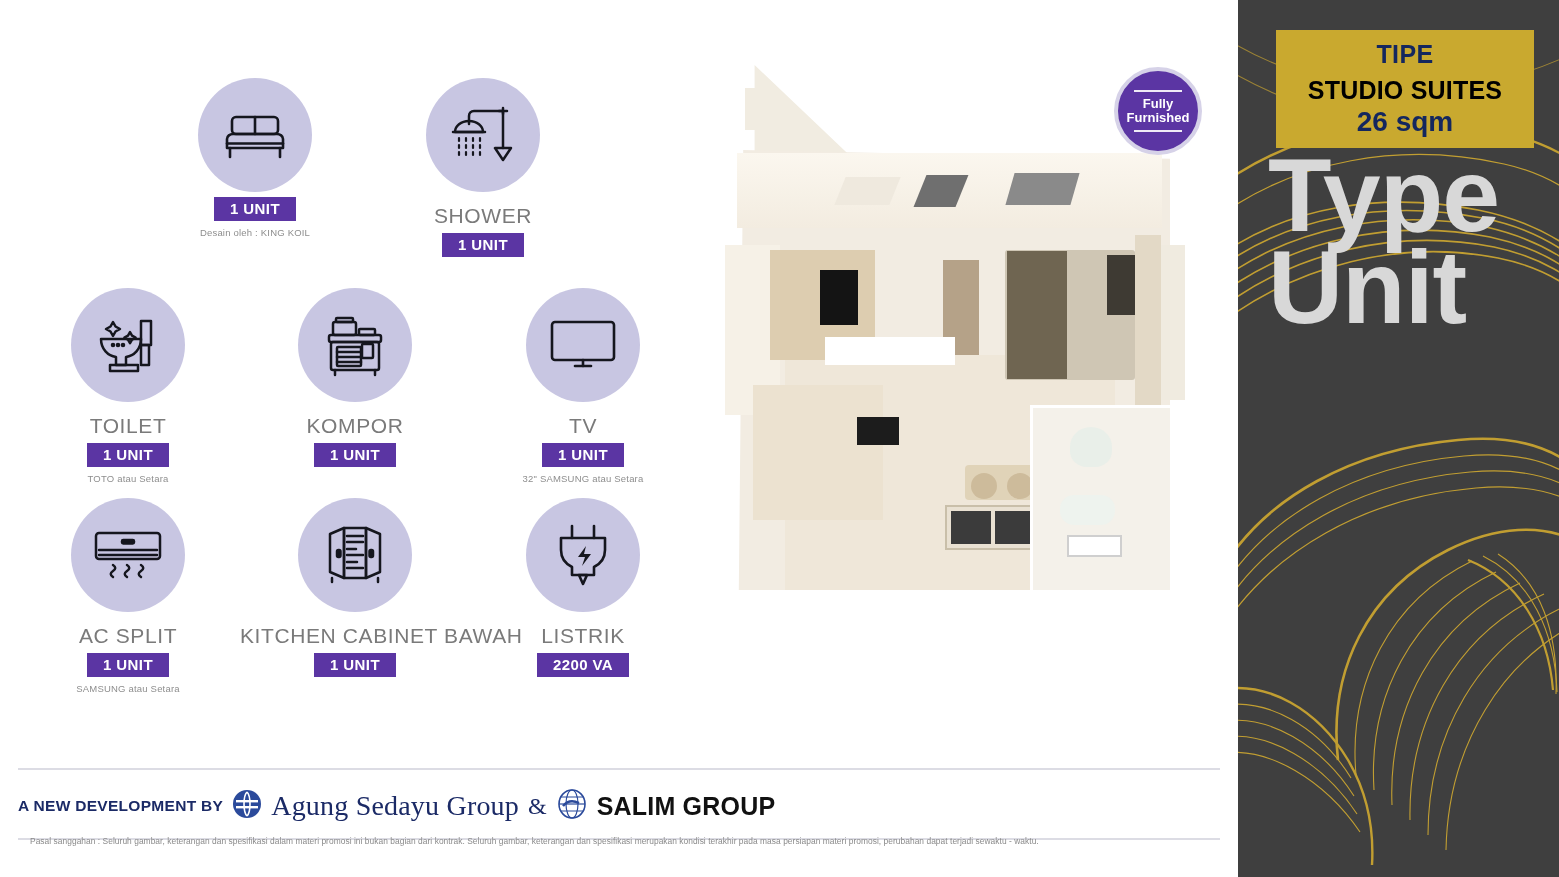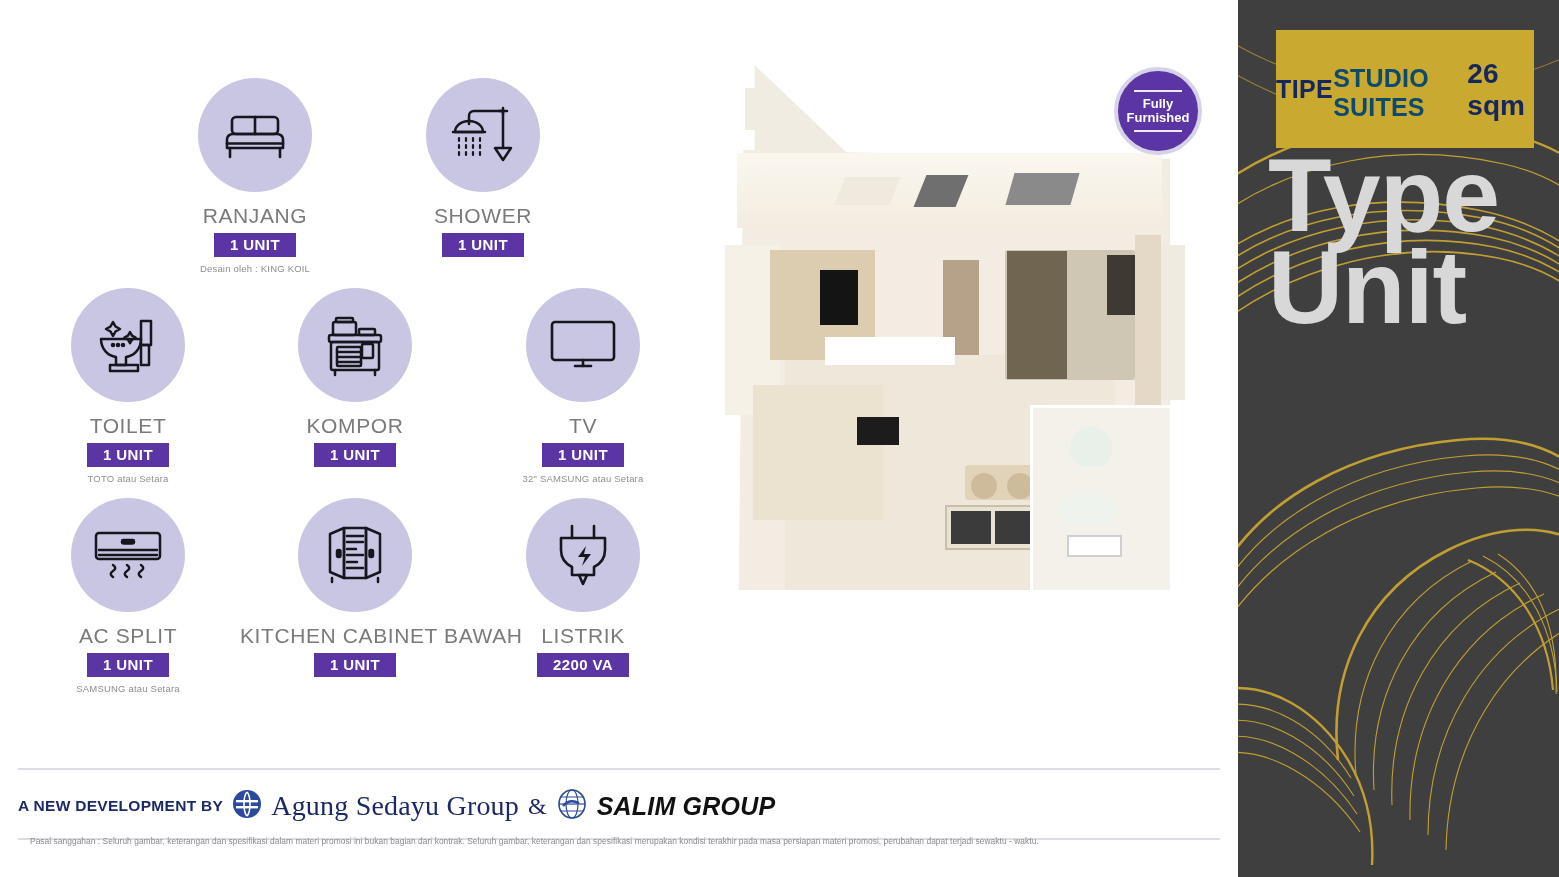--- a/index.html
+++ b/index.html
@@ -181,45 +181,45 @@
   }
   #dev-prefix {
     font-size: 15.5px; font-weight: 700; color:#1b2a66; letter-spacing: .3px;
   }
   #asg-name {
     font-family: "Liberation Serif", serif;
     font-size: 28px; color:#1b2a66; letter-spacing:.2px;
   }
   #amp { font-size: 24px; color:#1b2a66; font-family:"Liberation Serif",serif; }
   #salim-name {
-    font-size: 25px; font-weight: 700; color:#111111; letter-spacing:.2px;font-style:italic;
+    font-size: 25px; font-weight: 700; color:#111111; letter-spacing:.2px;
   }
   #footer-rule-bot {
     position:absolute; left: 18px; top: 838px; width: 1202px; height: 2px;
     background:#dcdce4;
   }
   #disclaimer {
     position:absolute; left: 30px; top: 836px; width: 1190px;
     font-size: 8.4px; color:#8a8a8a; line-height: 1.35; letter-spacing: .05px;
   }
 
   
   #right-panel {
     position:absolute; left: 1238px; top:0; width: 321px; height: 877px;
     background:#3f3f3f; overflow:hidden;
   }
   #right-panel svg#leaf-art { position:absolute; left:0; top:0; }
   #tipe-box {
     position:absolute; left: 38px; top: 30px; width: 258px; height: 118px;
     background:#c9a92f;
-    display:flex; flex-direction:row; align-items:center; justify-content:center;
+    display:flex; flex-direction:column; align-items:center; justify-content:center;
     z-index: 3;
   }
   #tipe-box .l1 { font-size: 25px; font-weight: 700; color:#14275e; letter-spacing:.4px;}
-  #tipe-box .l2 { font-size: 25px; font-weight: 700; color:#0c4a6e; letter-spacing:.2px; margin-top:7px;}
+  #tipe-box .l2 { font-size: 25px; font-weight: 700; color:#000000; letter-spacing:.2px; margin-top:7px;}
   #tipe-box .l3 { font-size: 28px; font-weight: 700; color:#14275e; margin-top:1px;}
   #unit-type-title {
     position:absolute; left: 30px; top: 150px; width: 290px;
     z-index: 2; color:#d8d8d8;
     font-size: 104px; font-weight: 700; line-height: .88; letter-spacing: -1px;
   }
 </style>
 </head>
 <body>
 
@@ -233,21 +233,20 @@
         <div class="feat-circle">
           <svg width="72" height="60" viewBox="0 0 72 60" fill="none" stroke="#15161e" stroke-width="2.6" stroke-linecap="round" stroke-linejoin="round">
             <rect x="13" y="12" width="46" height="17" rx="4"></rect>
             <line x1="36" y1="12" x2="36" y2="29"></line>
             <path d="M8 34c0-3 3-5 6-5h44c3 0 6 2 6 5v9H8z"></path>
             <line x1="8" y1="38.5" x2="64" y2="38.5"></line>
             <line x1="11" y1="43" x2="11" y2="52"></line>
             <line x1="61" y1="43" x2="61" y2="52"></line>
           </svg>
         </div>
-        <div class="feat-title">RANJANG</div>
         <div><span class="feat-badge">1 UNIT</span></div>
         <div class="feat-sub">Desain oleh : KING KOIL</div>
       </div>
 
       <div class="feat pos-r1c3">
         <div class="feat-circle">
           <svg width="68" height="66" viewBox="0 0 68 66" fill="none" stroke="#15161e" stroke-width="2.5" stroke-linecap="round" stroke-linejoin="round">
             <path d="M20 22V14c0-3 2-5 5-5h29"></path>
             <line x1="54" y1="6" x2="54" y2="12"></line>
             <line x1="50" y1="9" x2="58" y2="9"></line>

